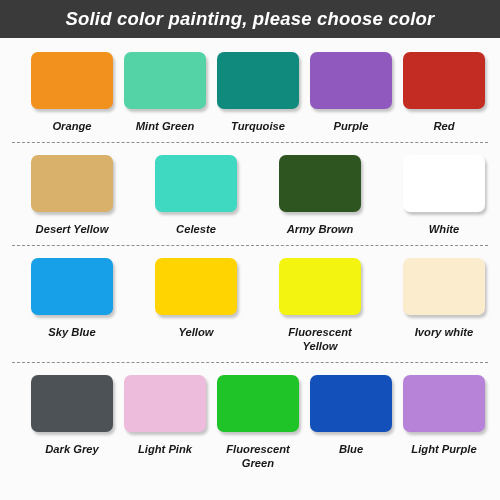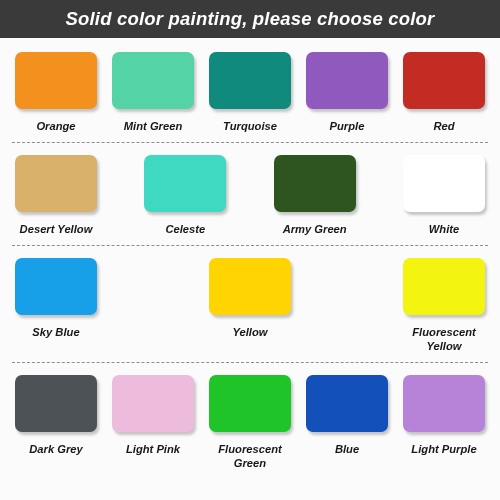--- a/index.html
+++ b/index.html
@@ -45,20 +45,21 @@
     padding: 0;
     margin: 0;
   }
 
   .swatch-row {
     display: flex;
     align-items: flex-start;
     justify-content: space-between;
     padding: 0 10px;
     box-sizing: border-box;
+    margin-left: 16px;
   }
   .row-1 { padding-top: 14px; }
   .row-2 { padding-top: 12px; }
   .row-3 { padding-top: 12px; }
   .row-4 { padding-top: 12px; }
 
   .swatch-cell {
     width: 92px;
     display: flex;
     flex-direction: column;
@@ -132,21 +133,21 @@
       <div class="swatch-cell">
         <div class="swatch-chip" style="background: rgb(217, 177, 106);"></div>
         <div class="swatch-label" style="color: rgb(24, 24, 24);">Desert Yellow</div>
       </div>
       <div class="swatch-cell">
         <div class="swatch-chip" style="background: rgb(63, 217, 194);"></div>
         <div class="swatch-label" style="color: rgb(24, 24, 24);">Celeste</div>
       </div>
       <div class="swatch-cell">
         <div class="swatch-chip" style="background: rgb(46, 84, 32);"></div>
-        <div class="swatch-label" style="color: rgb(24, 24, 24);">Army Green</div>
+        <div class="swatch-label" style="color: rgb(24, 24, 24);">Army Brown</div>
       </div>
       <div class="swatch-cell">
         <div class="swatch-chip" style="background: rgb(255, 255, 255);"></div>
         <div class="swatch-label" style="color: rgb(24, 24, 24); font-style: italic;">White</div>
       </div>
     </div>
 
     <div class="row-separator" style="border-top-color: rgb(142, 142, 142);"></div>
 
     <div class="swatch-row row-3">
@@ -156,20 +157,24 @@
       </div>
       <div class="swatch-cell">
         <div class="swatch-chip" style="background: rgb(255, 212, 0);"></div>
         <div class="swatch-label" style="color: rgb(24, 24, 24);">Yellow</div>
       </div>
       <div class="swatch-cell">
         <div class="swatch-chip" style="background: rgb(244, 244, 17);"></div>
         <div class="swatch-label" style="color: rgb(24, 24, 24);">Fluorescent
 Yellow</div>
       </div>
+      <div class="swatch-cell">
+        <div class="swatch-chip" style="background: rgb(251, 236, 205);"></div>
+        <div class="swatch-label" style="color: rgb(24, 24, 24);">Ivory white</div>
+      </div>
     </div>
 
     <div class="row-separator" style="border-top-color: rgb(142, 142, 142);"></div>
 
     <div class="swatch-row row-4">
       <div class="swatch-cell">
         <div class="swatch-chip" style="background: rgb(76, 82, 86);"></div>
         <div class="swatch-label" style="color: rgb(24, 24, 24);">Dark Grey</div>
       </div>
       <div class="swatch-cell">

